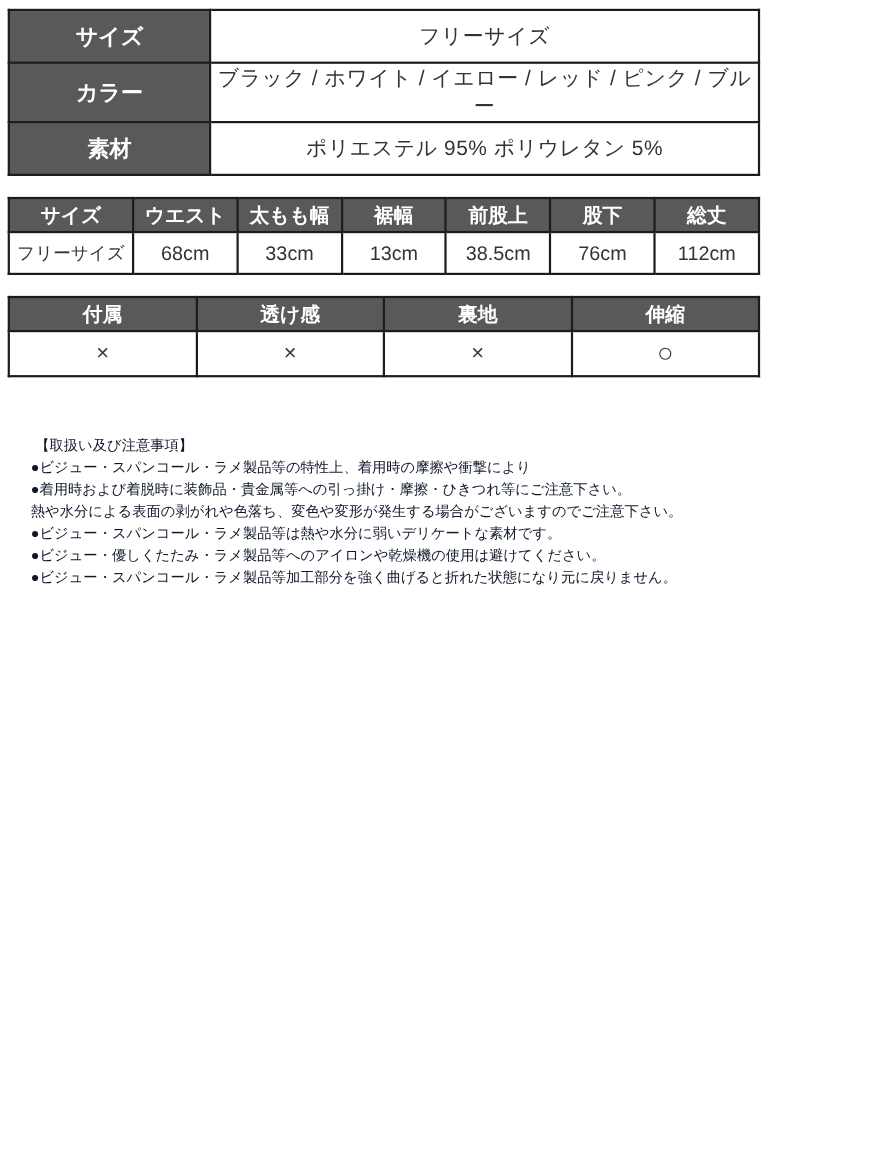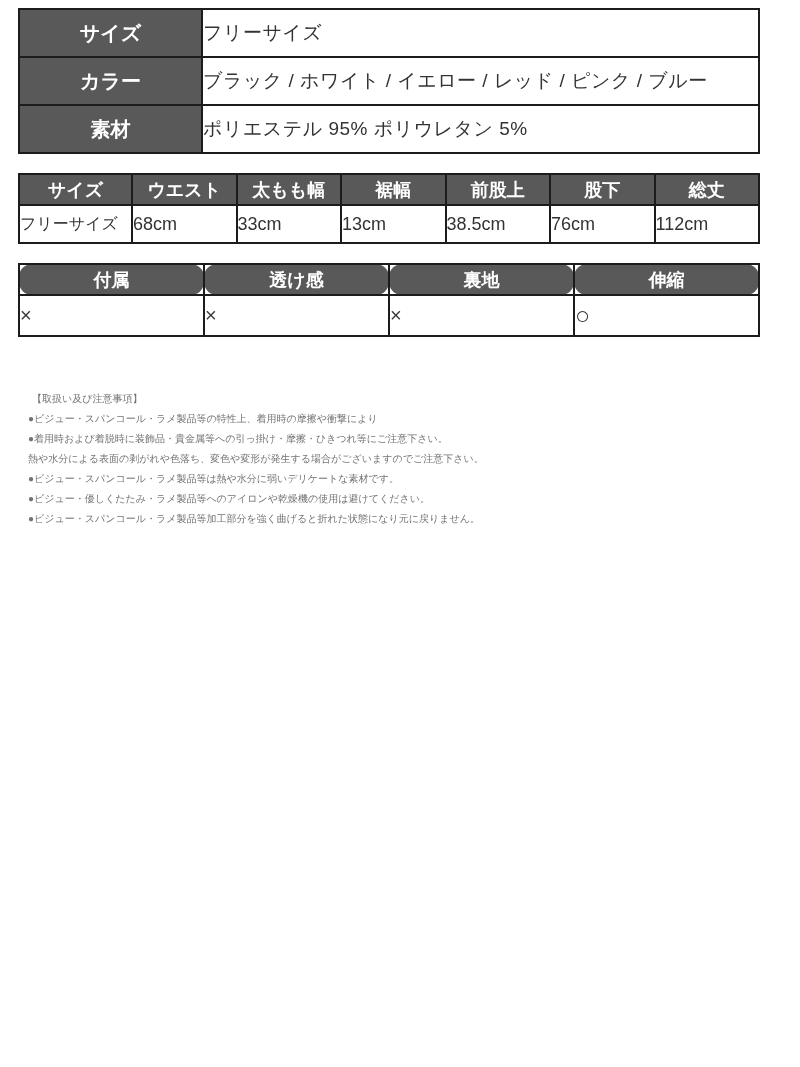--- a/index.html
+++ b/index.html
@@ -4,49 +4,49 @@
 <style>
   * { margin: 0; padding: 0; box-sizing: border-box; }
   html, body { background: #ffffff; }
   body {
     width: 800px; height: 1067px;
     font-family: "Liberation Sans", "DejaVu Sans", sans-serif;
     color: #333;
   }
   .page { width: 800px; height: 1067px; padding: 8px 7px 0 7px; background: #fff; }
 
-  table { border-collapse: collapse; width: 742px; table-layout: fixed; margin-left: 11px; }
+  table { border-collapse: collapse; width: 684px; table-layout: fixed; }
   th, td { border: 2px solid #1c1c1c; }
   th { background: #595959; color: #ffffff; font-weight: bold; text-align: center; }
-  td { background: #ffffff; color: #333333; text-align: left; }
+  td { background: #ffffff; color: #333333; text-align: center; }
 
   
   .spec-table { margin-bottom: 19px; }
   .spec-table th { width: 183px; height: 48px; font-size: 20px; }
   .spec-table td { height: 48px; font-size: 19px; letter-spacing: 0.5px; }
 
   
   .meas-table { margin-bottom: 19px; }
   .meas-table th { height: 31px; font-size: 18px; }
   .meas-table td { height: 38px; font-size: 18px; }
   .meas-table th:first-child, .meas-table td:first-child { width: 113px; }
   .meas-table td:first-child { font-size: 16px; }
 
   
-  .feat-table th { height: 31px; font-size: 18px; border-radius: 13px; }
+  .feat-table th { height: 31px; font-size: 18px; }
   .feat-table td { height: 41px; font-size: 20px; color: #3a3a3a; }
   .feat-table td.circle { font-size: 25px; }
 
   
   .notes {
     margin-top: 52px;
     padding-left: 21px;
     padding-right: 20px;
-    color: #737373;
-    font-size: 10px;
+    color: #0f172a;
+    font-size: 13px;
     line-height: 20px;
   }
   .notes .title { margin-left: 4px; }
 </style>
 </head>
 <body>
 
 <div class="page">
 
   <table class="spec-table">

